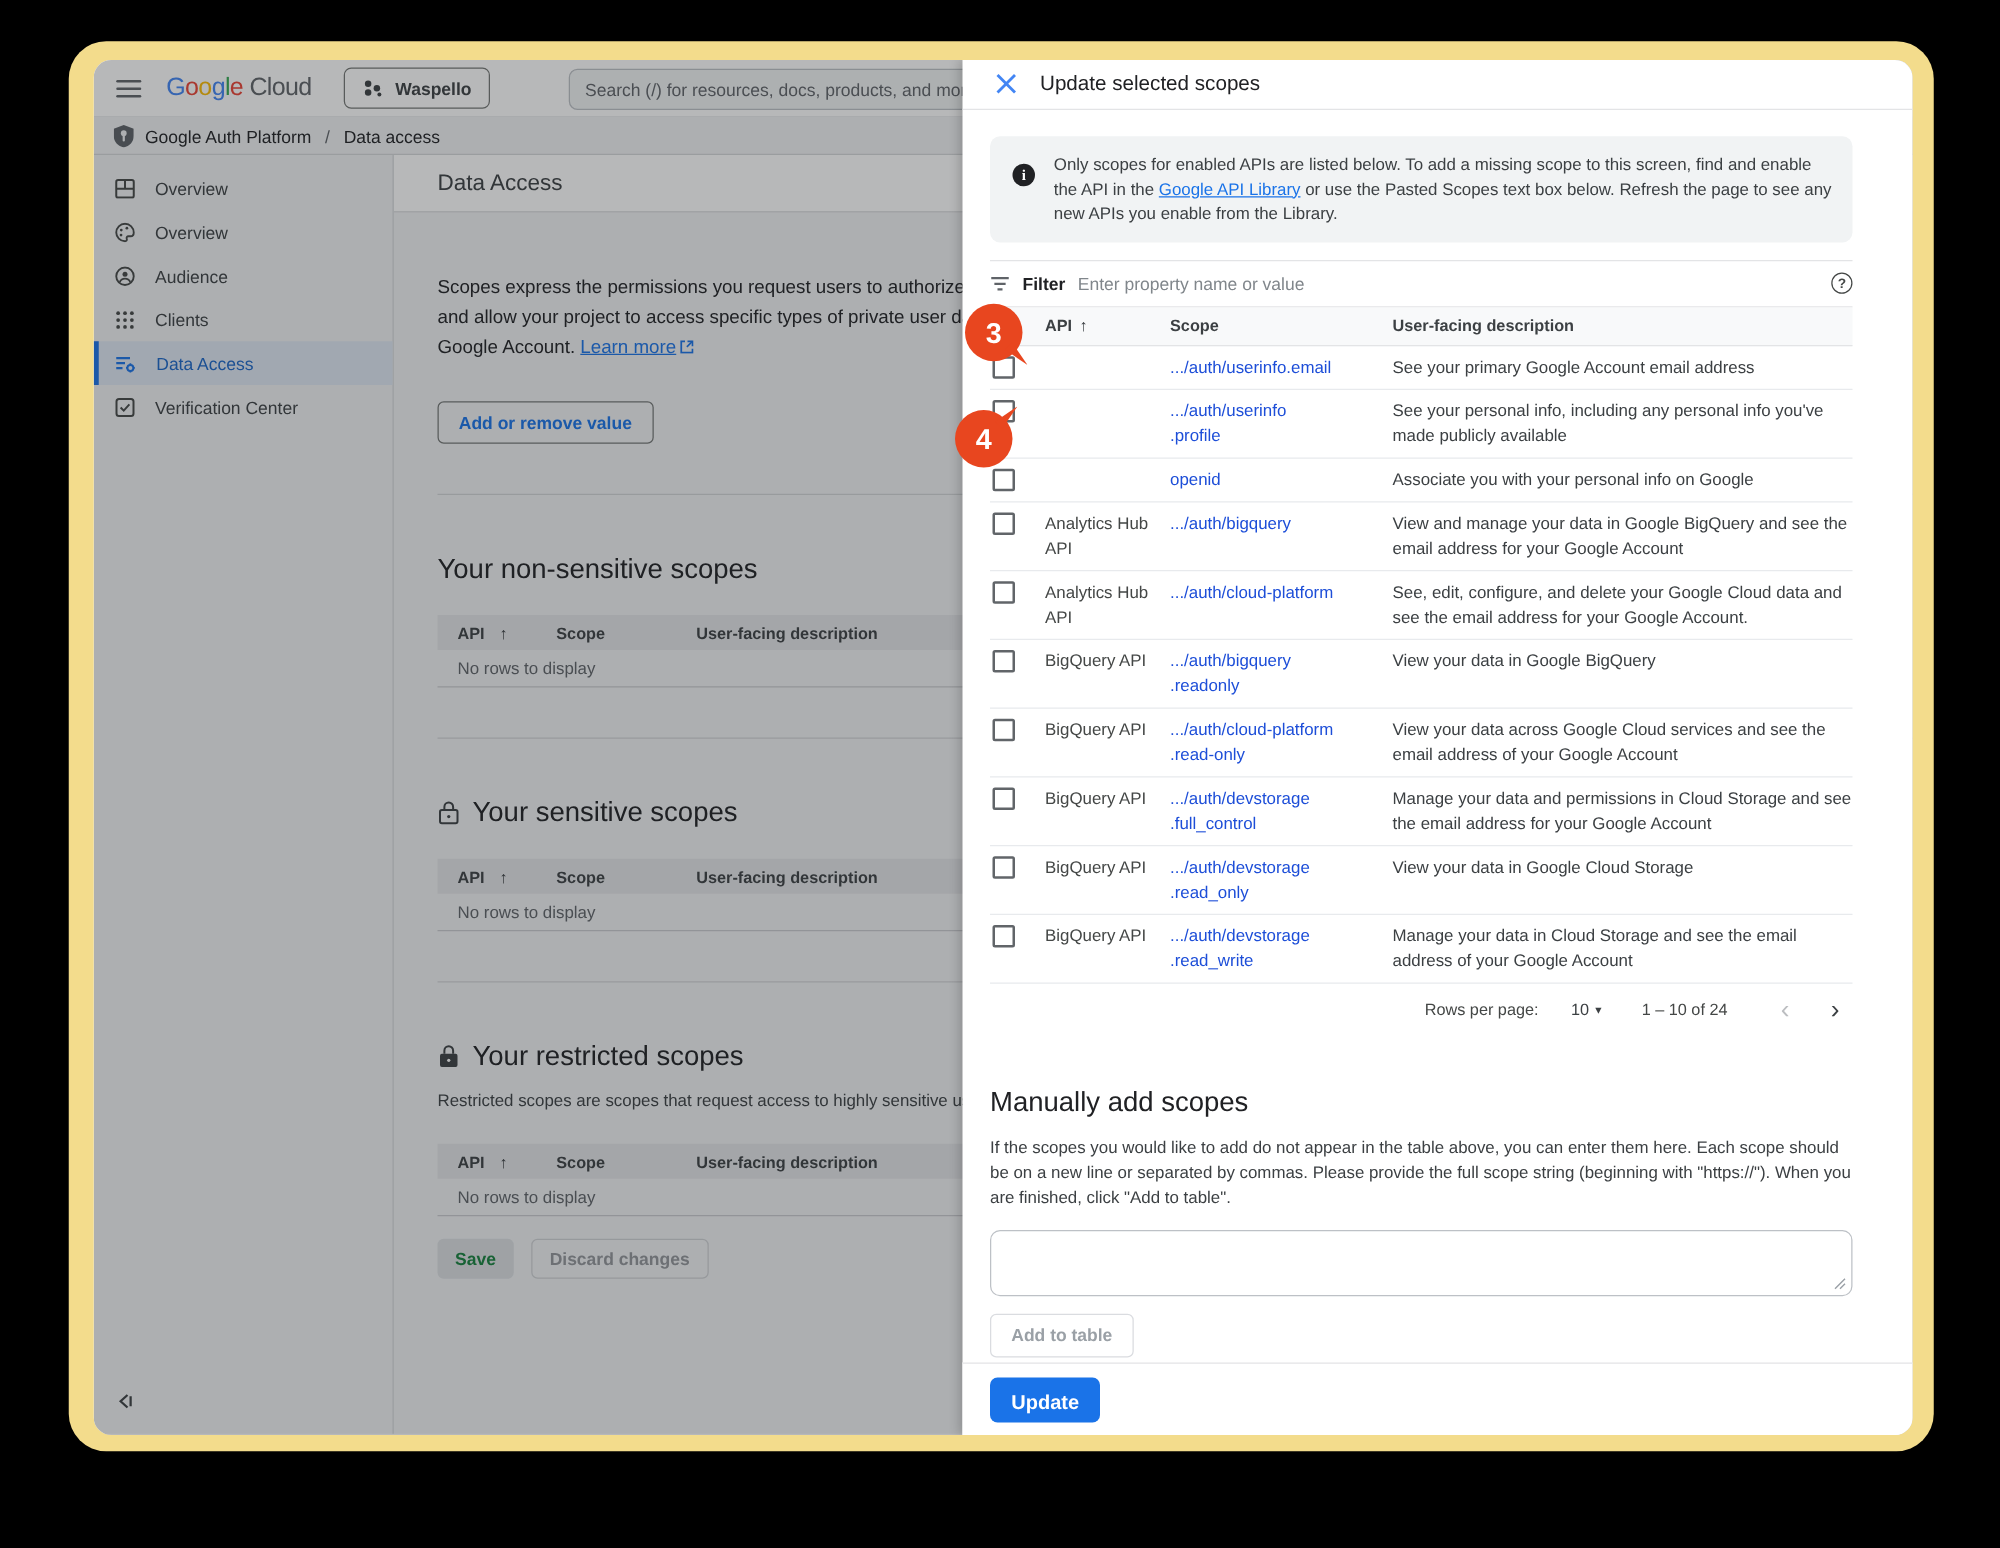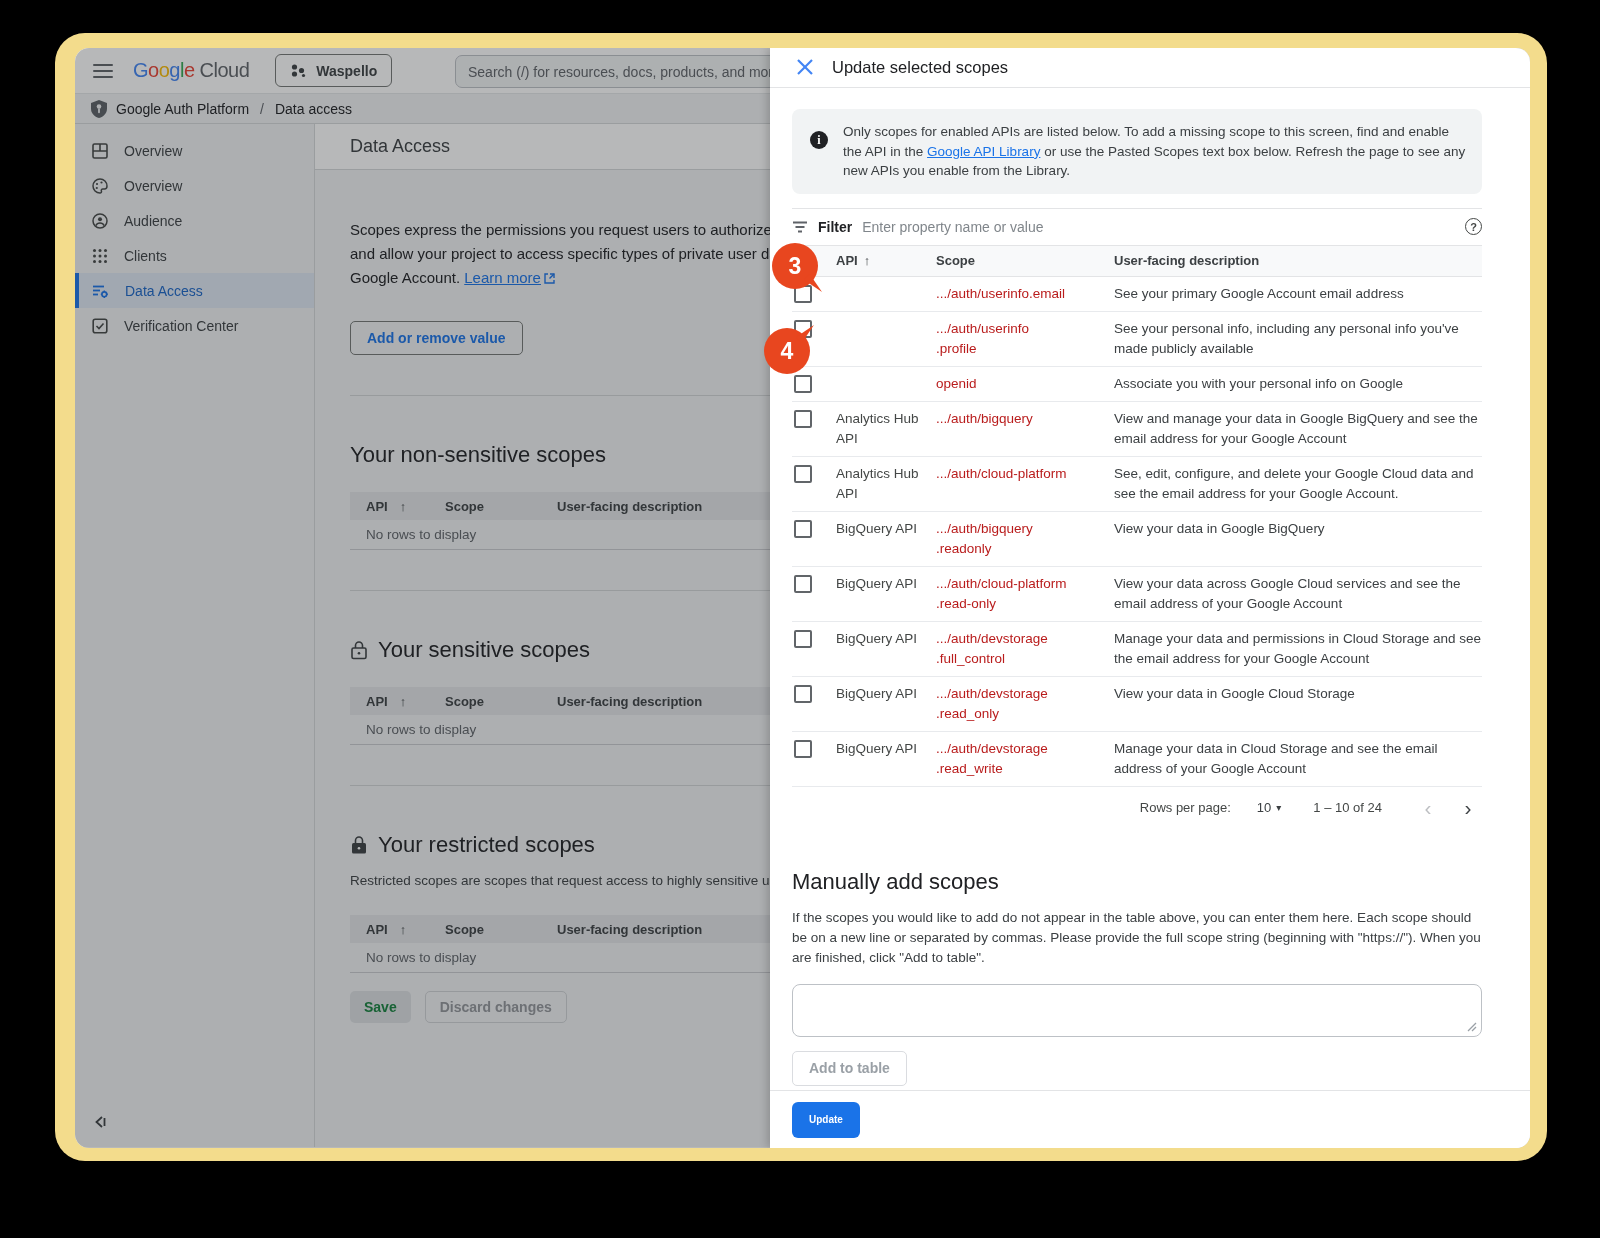--- a/index.html
+++ b/index.html
@@ -70,40 +70,40 @@
   .filterlabel { font-size:14px; font-weight:bold; color:#202124; }
   .filterinput { flex:1; border:none; outline:none; font-size:14px; color:#202124; font-family:"Liberation Sans", sans-serif; background:transparent; }
   .filterinput::placeholder { color:#80868b; opacity:1; }
   .helpic { flex:none; width:17px; height:17px; border:1.5px solid #444746; border-radius:50%; color:#444746; font-size:11px; font-weight:bold; display:flex; align-items:center; justify-content:center; cursor:pointer; }
 
   .ptable { width:100%; font-size:13.5px; }
   .prow { display:flex; border-bottom:1px solid #e8eaed; padding:7px 0; }
   .prow.head { background:#f8f9fa; border-bottom:1px solid #e3e4e6; padding:5px 0; font-weight:bold; color:#3c4043; font-size:13px; align-items:center; }
   .pc-check { width:44px; flex:none; padding-left:2px; }
   .pc-api { width:100px; flex:none; color:#444746; line-height:20px; padding-right:8px; }
-  .pc-scope { width:178px; flex:none; color:#b91c1c; line-height:20px; white-space:pre-line; padding-right:8px; }
+  .pc-scope { width:178px; flex:none; color:#1d4ed8; line-height:20px; white-space:pre-line; padding-right:8px; }
   .pc-desc { flex:1; color:#3c4043; line-height:20px; }
   .cb { width:18px; height:18px; border:2px solid #616569; border-radius:2px; background:#fff; cursor:pointer; margin-top:1px; }
   .sortarrow { font-weight:bold; margin-left:6px; }
   .pagerow { height:42px; display:flex; align-items:center; justify-content:flex-end; gap:12px; font-size:13px; color:#444746; }
   .rpp-value { display:flex; align-items:center; gap:5px; margin-left:14px; margin-right:20px; color:#3c4043; cursor:pointer; }
   .caret { font-size:10px; color:#3c4043; }
   .pagerange { margin-right:20px; color:#444746; }
   .chev { width:28px; text-align:center; font-size:21px; line-height:28px; cursor:pointer; }
   .chev.prev { color:#bcbec1; }
   .chev.next { color:#3c4043; }
 
   .manualtitle { margin-top:40px; font-size:22px; color:#202124; font-weight:normal; }
   .manualdesc { margin-top:13px; font-size:13.5px; line-height:20px; color:#3c4043; }
   .scopebox { position:relative; margin-top:16px; }
   .scopebox textarea { width:100%; height:53px; border:1px solid #bdc1c6; border-radius:8px; resize:none; outline:none; font-family:"Liberation Sans", sans-serif; font-size:14px; padding:8px 10px; display:block; }
   .resizeglyph { position:absolute; right:5px; bottom:5px; }
   .addtable { margin-top:14px; height:35px; padding:0 16px; background:#fff; border:1px solid #dadce0; border-radius:5px; color:#9aa0a6; font-size:14px; font-weight:bold; font-family:"Liberation Sans", sans-serif; }
   .pfoot { position:absolute; left:0; right:0; bottom:0; height:58px; border-top:1px solid #e3e4e6; background:#fff; display:flex; align-items:center; padding-left:22px; }
-  .updatebtn { height:36px; padding:12px 17px; background:#1a73e8; color:#fff; border:none; border-radius:6px; font-size:10px; font-weight:bold; cursor:pointer; font-family:"Liberation Sans", sans-serif; }
+  .updatebtn { height:36px; padding:12px 17px; background:#1a73e8; color:#fff; border:none; border-radius:6px; font-size:16px; font-weight:bold; cursor:pointer; font-family:"Liberation Sans", sans-serif; }
 
   
   .badge { position:absolute; width:46px; height:46px; border-radius:50%; background:#e8461f; color:#fff; font-size:23px; font-weight:bold; display:flex; align-items:center; justify-content:center; z-index:30; }
   .badge::after { content:""; position:absolute; width:19px; height:19px; background:#e8461f; }
   .badge.tail-br::after { right:-4px; bottom:-3px; clip-path:polygon(100% 100%, 5% 35%, 35% 5%); }
   .badge.tail-tr::after { right:-4px; top:-3px; clip-path:polygon(100% 0, 5% 65%, 35% 95%); }
 </style>
 </head>
 <body>
 

